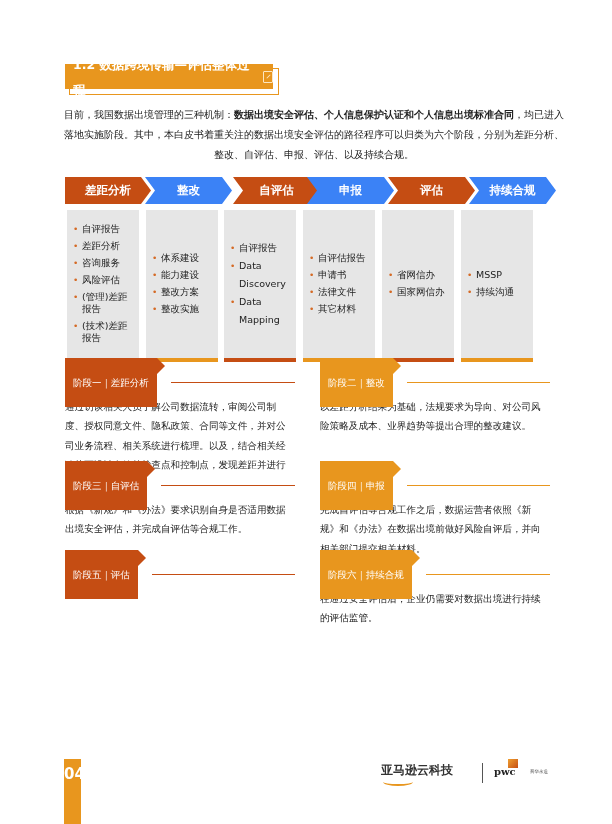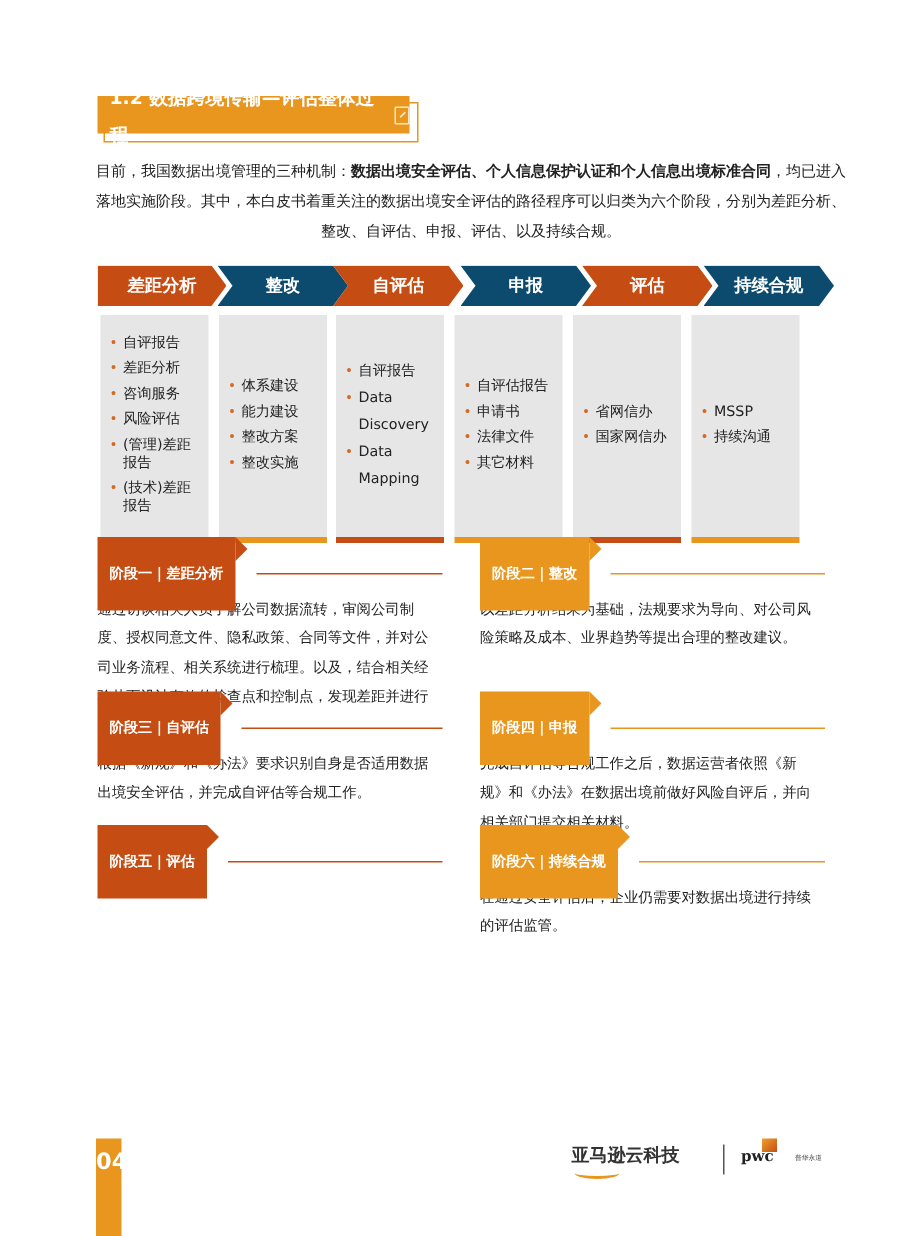--- a/index.html
+++ b/index.html
@@ -19,37 +19,37 @@
 
   .intro { position: absolute; left: 64px; top: 105px; width: 500px; font-size: 10px; line-height: 20px; color: #222; text-align: center; }
   .intro b { font-weight: bold; }
 
   .flow { position: absolute; left: 65px; top: 177px; width: 480px; height: 27px; }
   .step {
     position: absolute; top: 0; height: 27px; color: #fff; font-weight: bold; font-size: 11.5px;
     display: flex; align-items: center; justify-content: center; box-sizing: border-box;
   }
   .step.dark { background: #c54d13; }
-  .step.light { background: #0c4a6e; }
+  .step.light { background: #3b82f6; }
 
   .cards { position: absolute; left: 67px; top: 210px; }
   .card {
     position: absolute; top: 0; width: 72px; height: 148px; background: #e6e6e6;
     box-sizing: border-box; padding: 0 6px; display: flex; flex-direction: column; justify-content: center;
   }
   .card .bar { position: absolute; left: 0; bottom: -4px; width: 100%; height: 4px; }
   .card ul { list-style: none; margin: 0; padding: 0; }
   .card li { font-size: 9.5px; line-height: 12px; margin: 3px 0 5px 0; padding-left: 9px; position: relative; color: #222; }
   .card li::before { content: "•"; position: absolute; left: 0; top: 0; color: #d56a25; font-size: 9px; }
   .card.tall li { line-height: 18px; margin: 0; }
 
   .stage { position: absolute; width: 230px; }
   .stage-head { position: relative; height: 17px; display: flex; align-items: center; }
   .stage-tag {
-    height: 17px; color: #fff; font-weight: bold; font-size: 9.5px; line-height: 17px;
+    height: 17px; color: #fff; font-weight: normal; font-size: 9.5px; line-height: 17px;
     padding: 16px 8px; position: relative; white-space: nowrap;
   }
   .stage-tag::after {
     content: ""; position: absolute; right: -8px; top: 0; width: 0; height: 0;
     border-top: 8.5px solid transparent; border-bottom: 8.5px solid transparent; border-left: 8px solid currentColor;
   }
   .stage-line { flex: 1; height: 1px; margin-left: 14px; }
   .stage-body { font-size: 9.6px; line-height: 19.3px; margin-top: 6px; color: #222; }
 
   .footer-num {
@@ -76,21 +76,21 @@
 
 <div class="intro"><span>目前，我国数据出境管理的三种机制：</span><b>数据出境安全评估、个人信息保护认证和个人信息出境标准合同</b><span>，均已进入落地实施阶段。其中，本白皮书着重关注的数据出境安全评估的路径程序可以归类为六个阶段，分别为差距分析、整改、自评估、申报、评估、以及持续合规。</span></div>
 
 <div class="flow">
   <div class="step dark" style="left:0; width:86px; clip-path: polygon(0 0, 76px 0, 86px 50%, 76px 100%, 0 100%);">
     <span>差距分析</span>
   </div>
   <div class="step light" style="left:80px; width:87px; clip-path: polygon(0 0, 77px 0, 87px 50%, 77px 100%, 0 100%, 10px 50%);">
     <span>整改</span>
   </div>
-  <div class="step dark" style="left:157px; width:87px; clip-path: polygon(0 0, 77px 0, 87px 50%, 77px 100%, 0 100%, 10px 50%); text-align: center;">
+  <div class="step dark" style="left:168px; width:87px; clip-path: polygon(0 0, 77px 0, 87px 50%, 77px 100%, 0 100%, 10px 50%); text-align: center;">
     <span>自评估</span>
   </div>
   <div class="step light" style="left:242px; width:87px; clip-path: polygon(0 0, 77px 0, 87px 50%, 77px 100%, 0 100%, 10px 50%);">
     <span>申报</span>
   </div>
   <div class="step light" style="left:404px; width:87px; clip-path: polygon(0 0, 77px 0, 87px 50%, 77px 100%, 0 100%, 10px 50%);">
     <span>持续合规</span>
   </div>
   <div class="step dark" style="left:323px; width:87px; clip-path: polygon(0 0, 77px 0, 87px 50%, 77px 100%, 0 100%, 10px 50%);">
     <span>评估</span>

